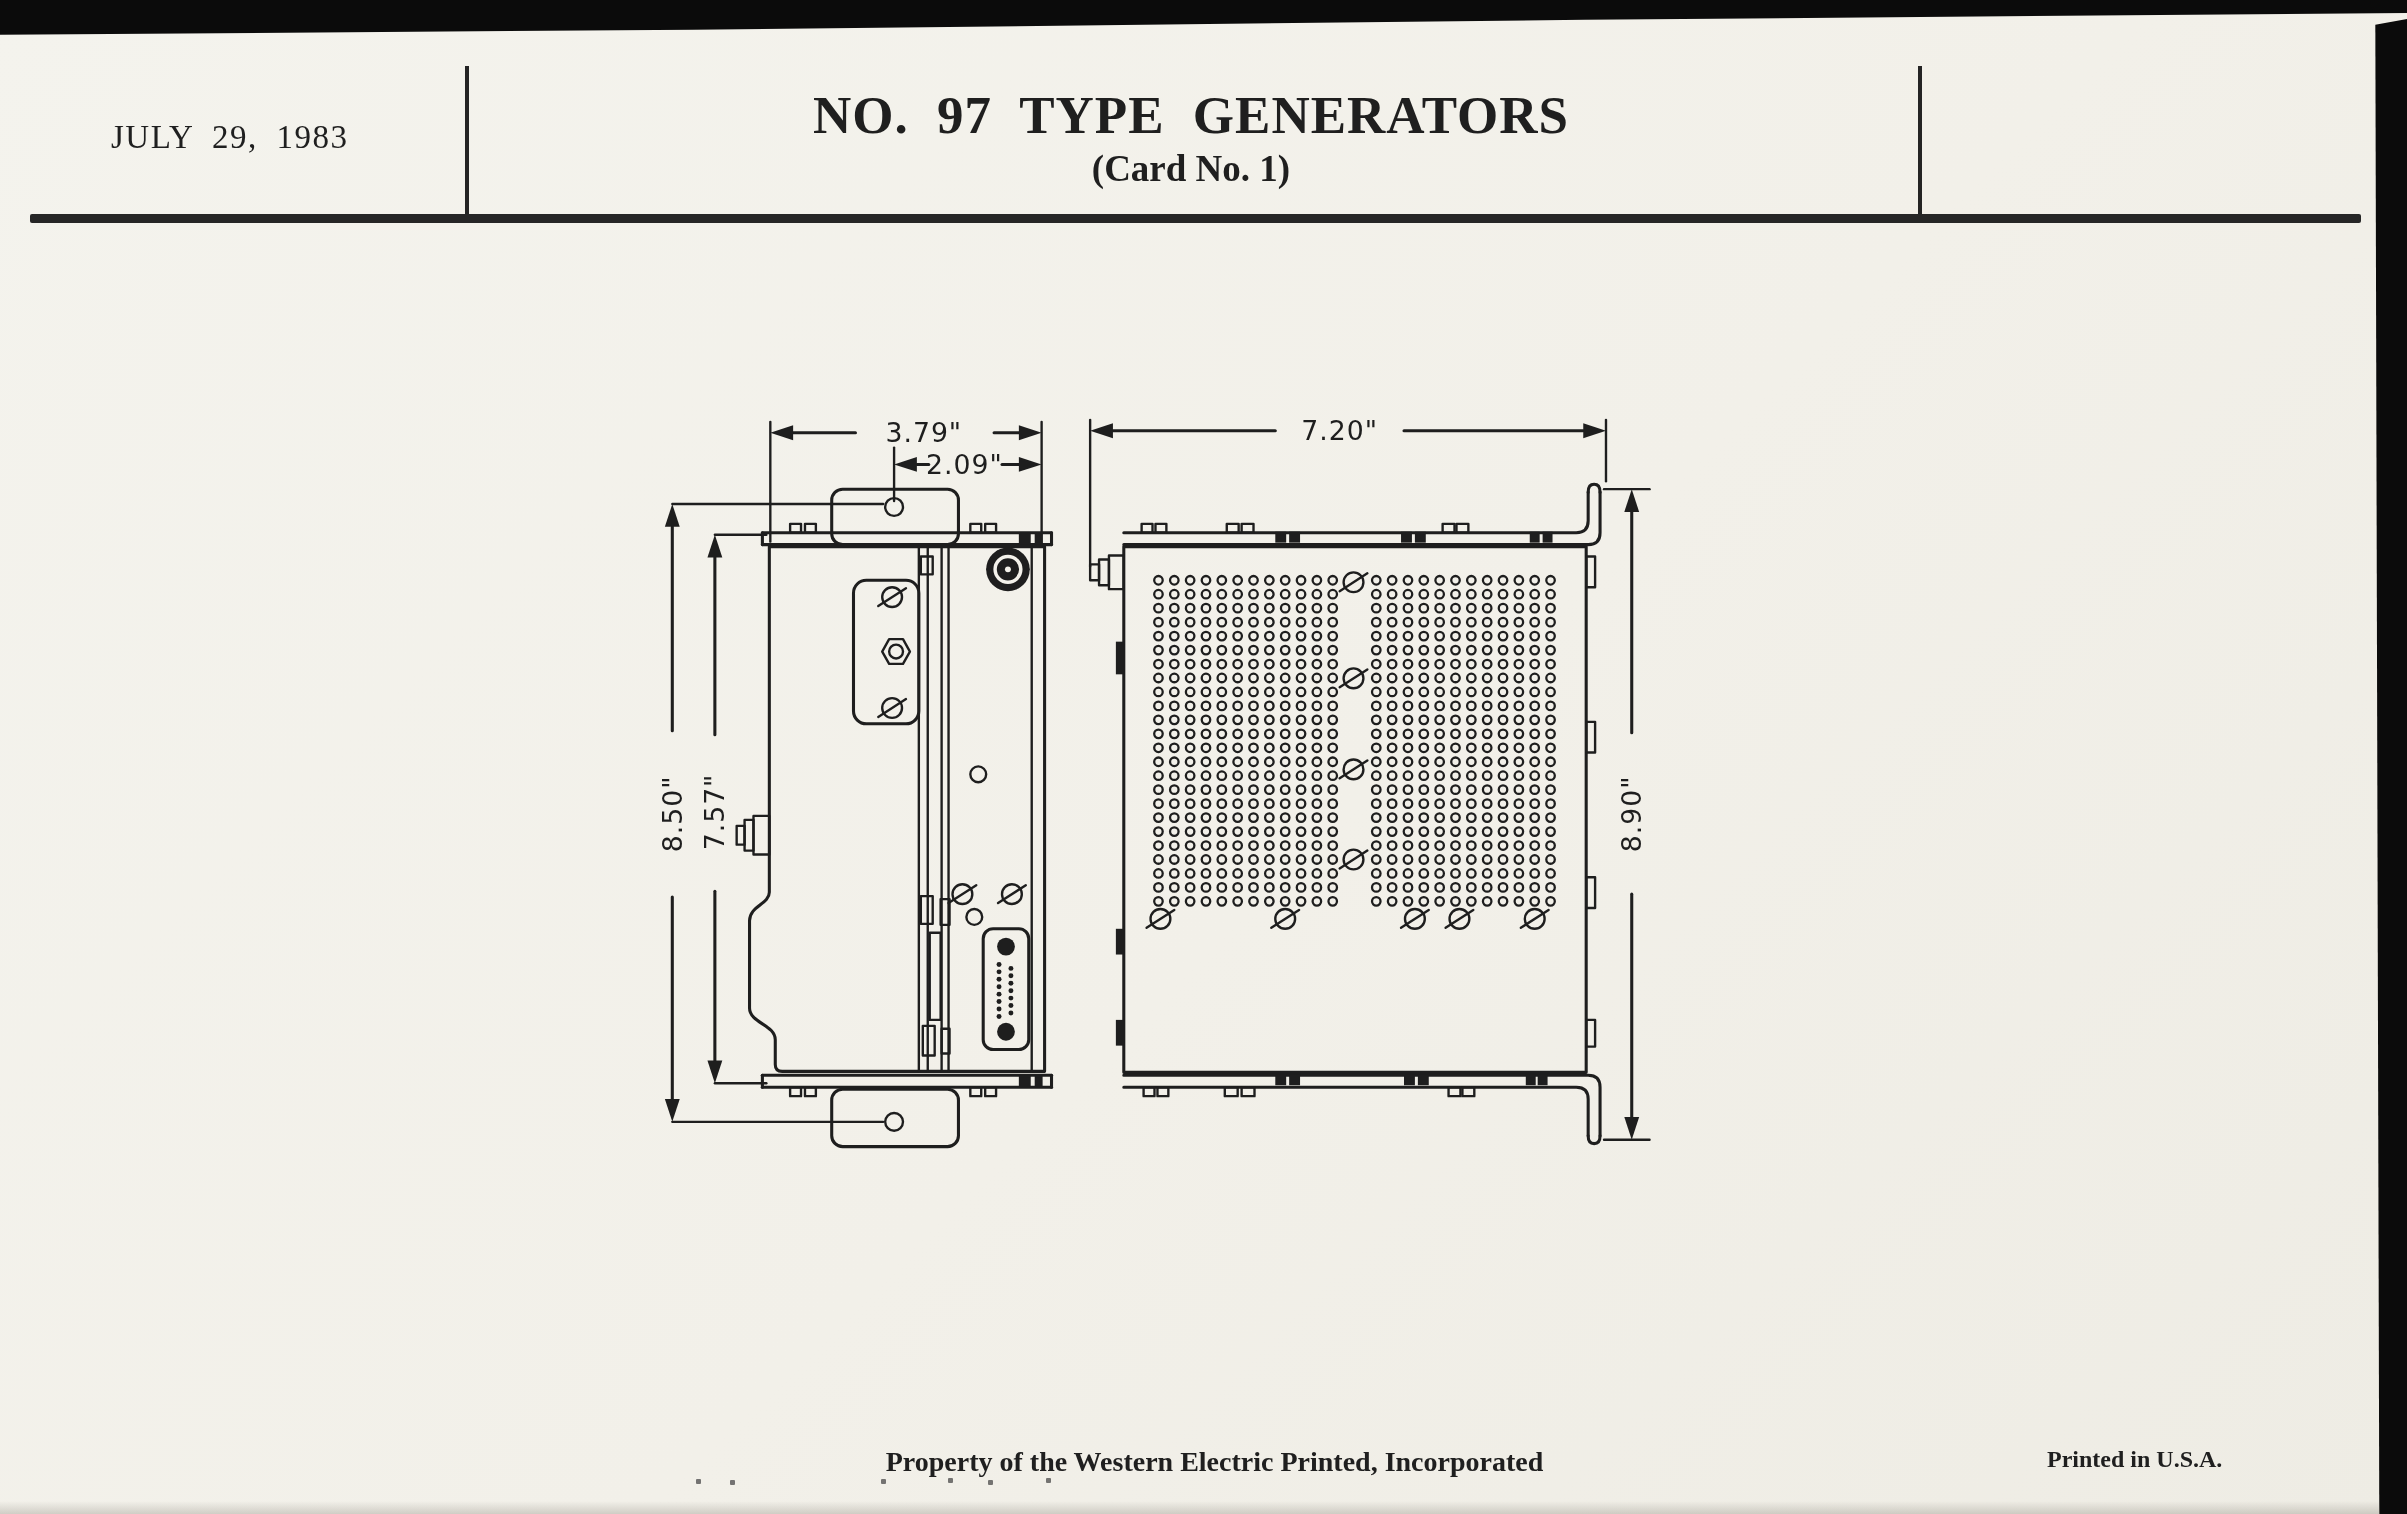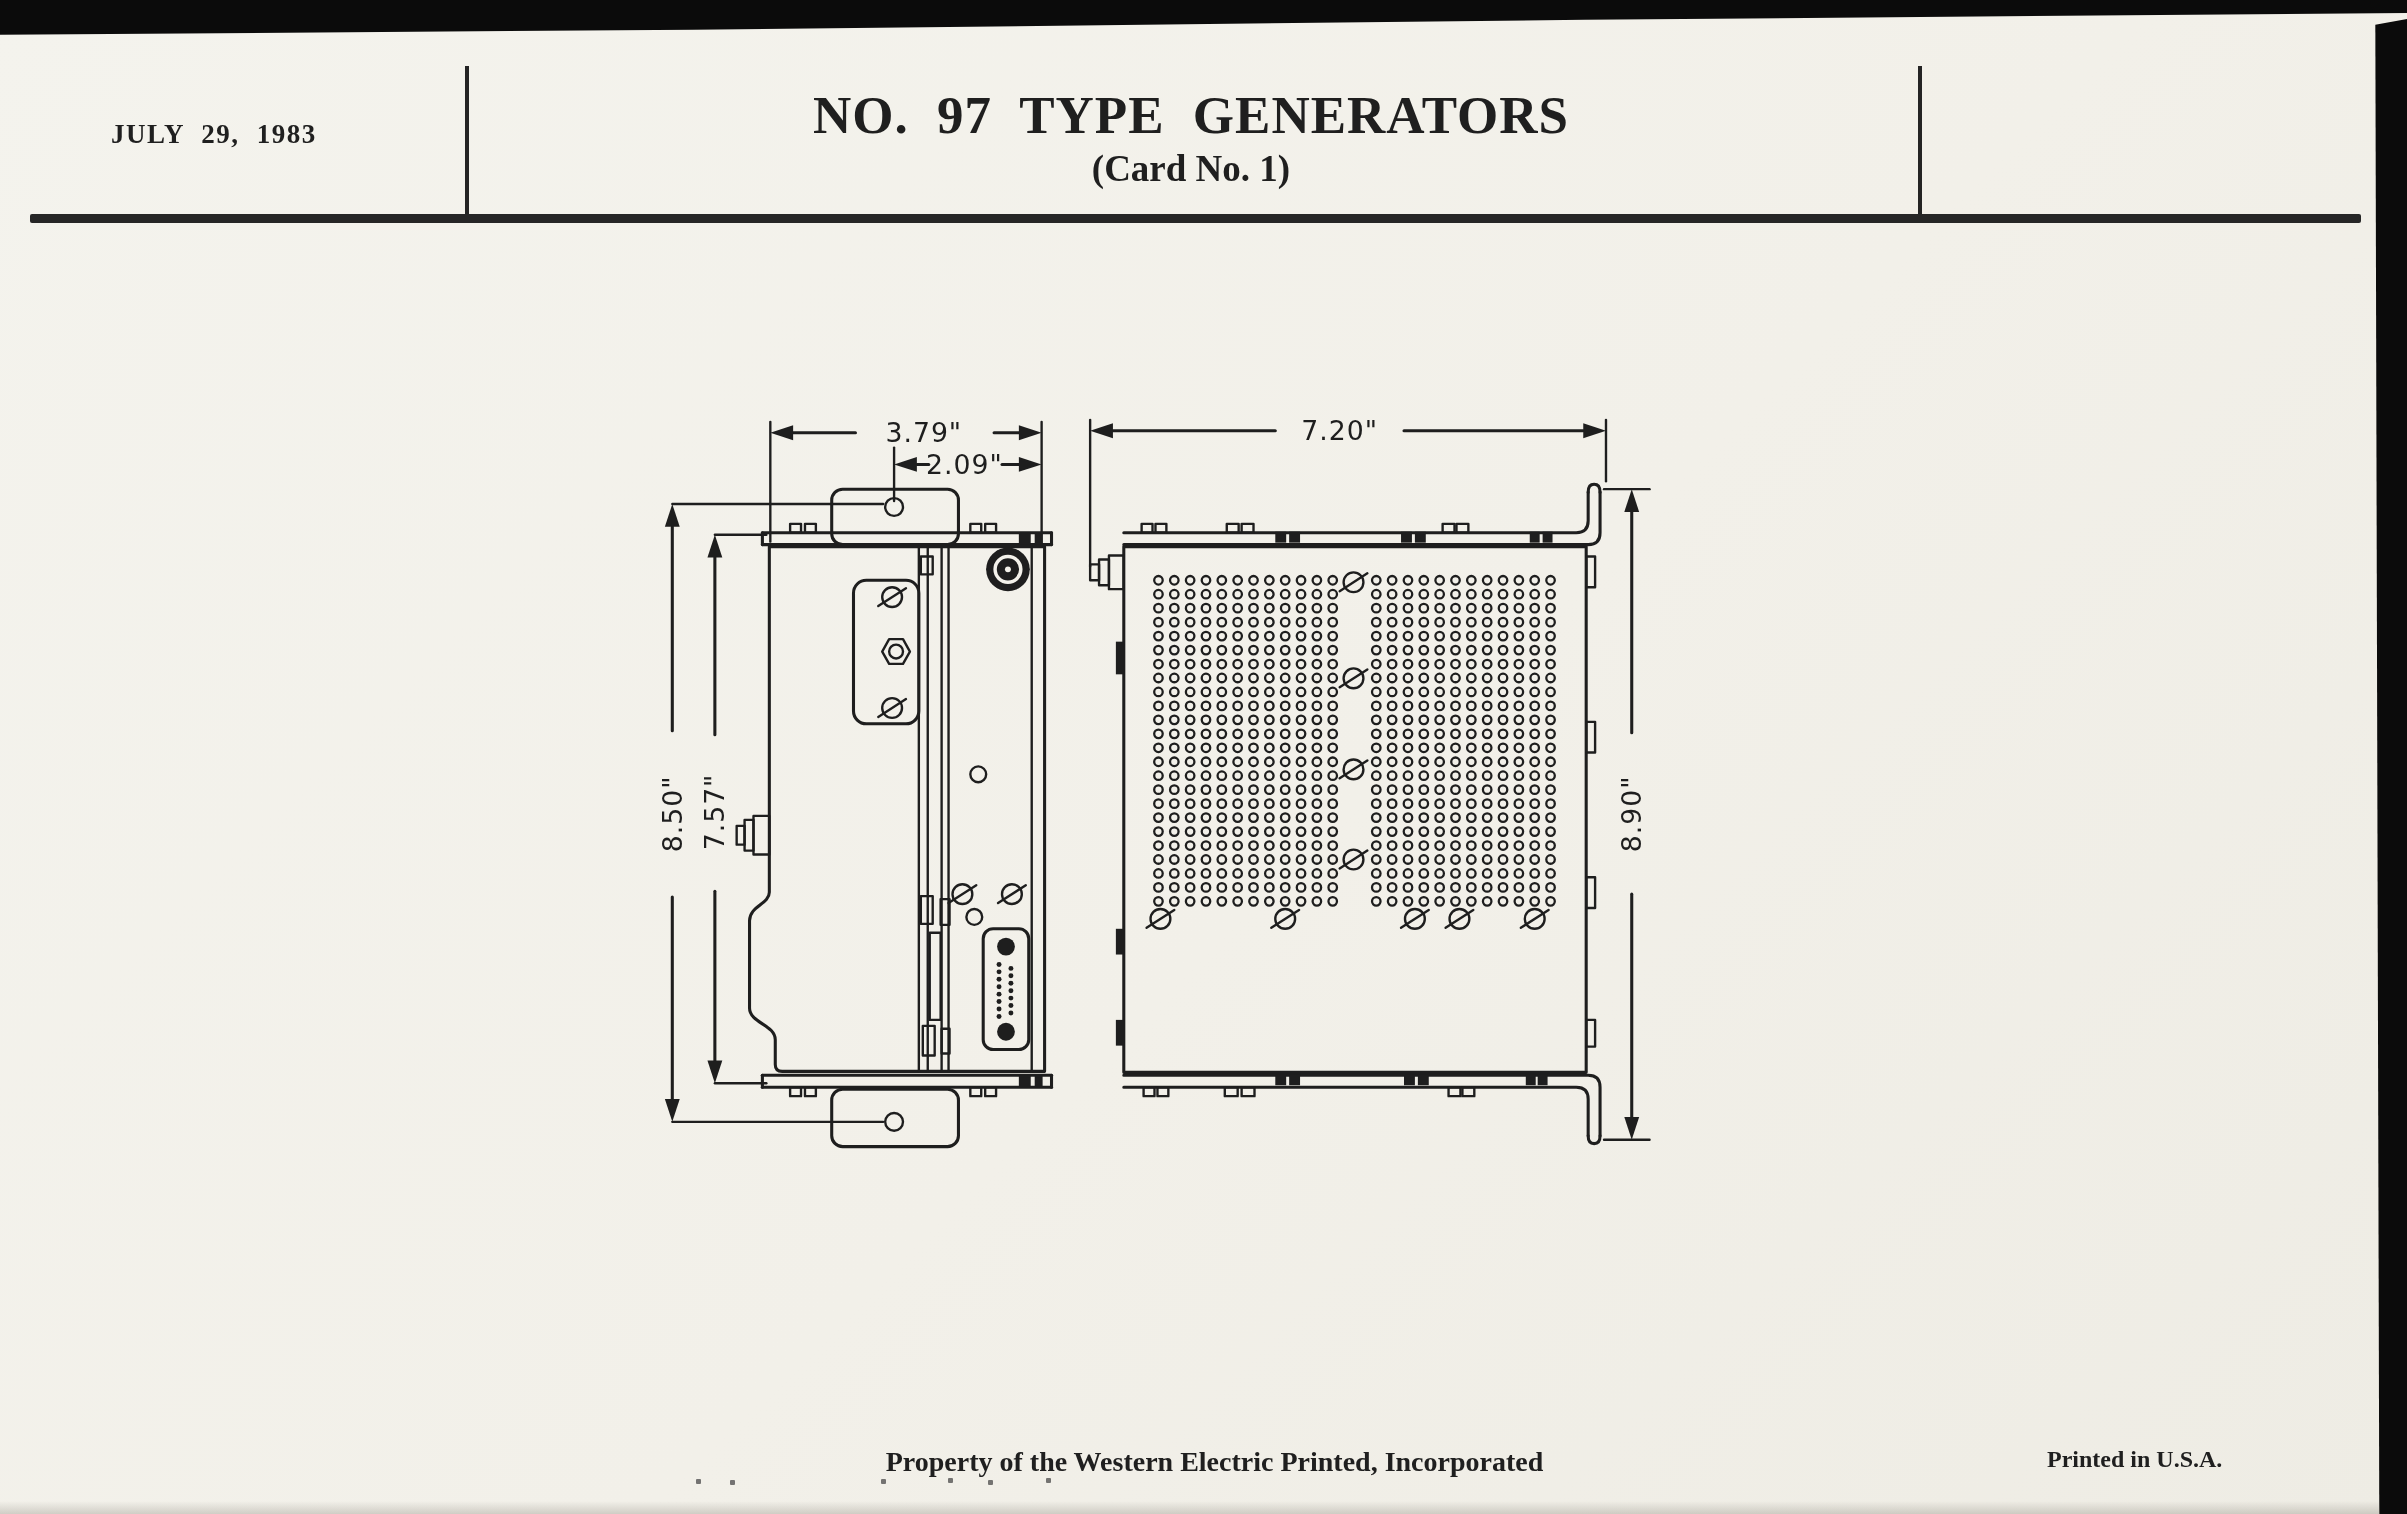--- a/index.html
+++ b/index.html
@@ -6,21 +6,21 @@
   #page{
     position:relative;width:2408px;height:1515px;overflow:hidden;
     background:linear-gradient(135deg,#f4f3ed 0%,#f2f0e9 55%,#eeece4 100%);
     font-family:"Liberation Serif",serif;color:#1f1f1f;
   }
   .abs{position:absolute;}
   
   #artifact-svg,#drawing-svg{position:absolute;left:0;top:0;}
   
   .date-text{
-    left:111px;top:119px;font-size:27px;font-weight:700;letter-spacing:1.5px;
+    left:111px;top:119px;font-size:33px;font-weight:400;letter-spacing:1.5px;
     word-spacing:9px;white-space:nowrap;
   }
   .v-divider{width:4px;top:66px;height:149px;background:#242424;}
   .title-block{left:465px;top:85px;width:1452px;text-align:center;}
   .main-title{font-size:53px;font-weight:700;letter-spacing:1px;word-spacing:14px;white-space:nowrap;}
   .sub-title{font-size:37px;font-weight:700;margin-top:2px;white-space:nowrap;}
   .header-rule{left:30px;top:214px;width:2331px;height:9px;background:#262626;border-radius:2px;}
   
   .footer-property{left:789px;top:1446px;width:851px;text-align:center;font-size:28px;font-weight:700;white-space:nowrap;}
   .footer-printed{left:2047px;top:1446px;font-size:24px;font-weight:700;white-space:nowrap;}

